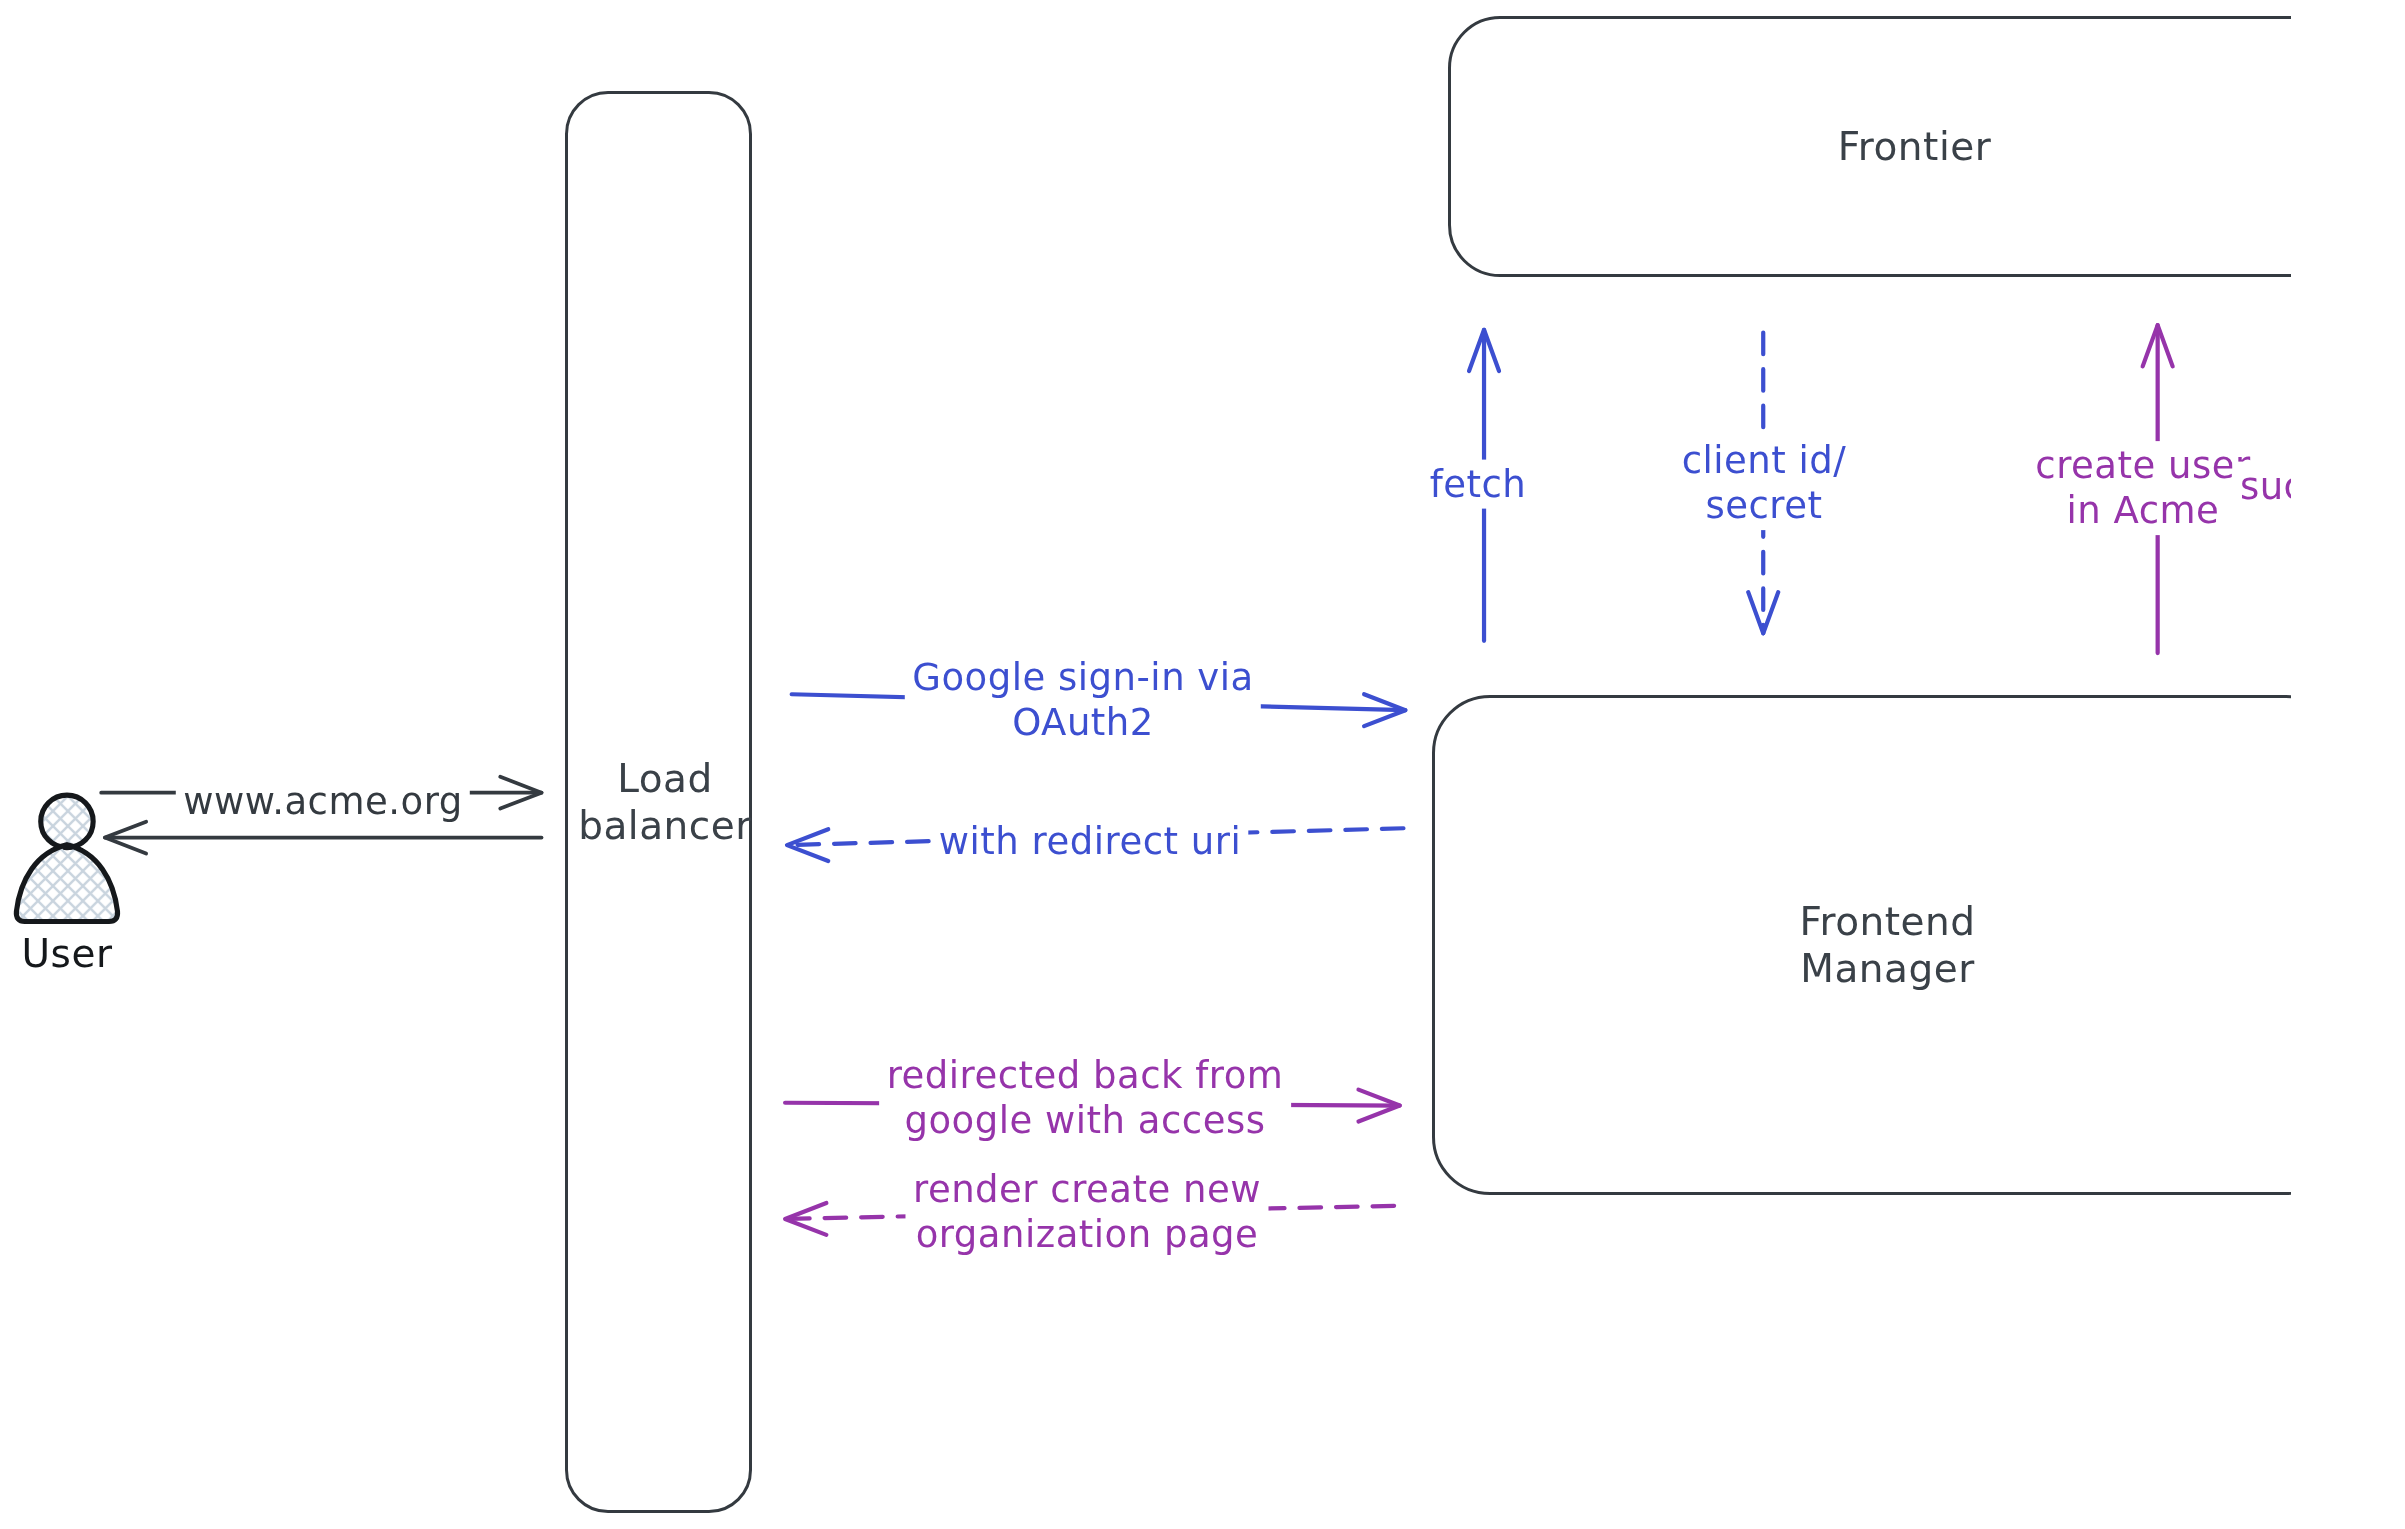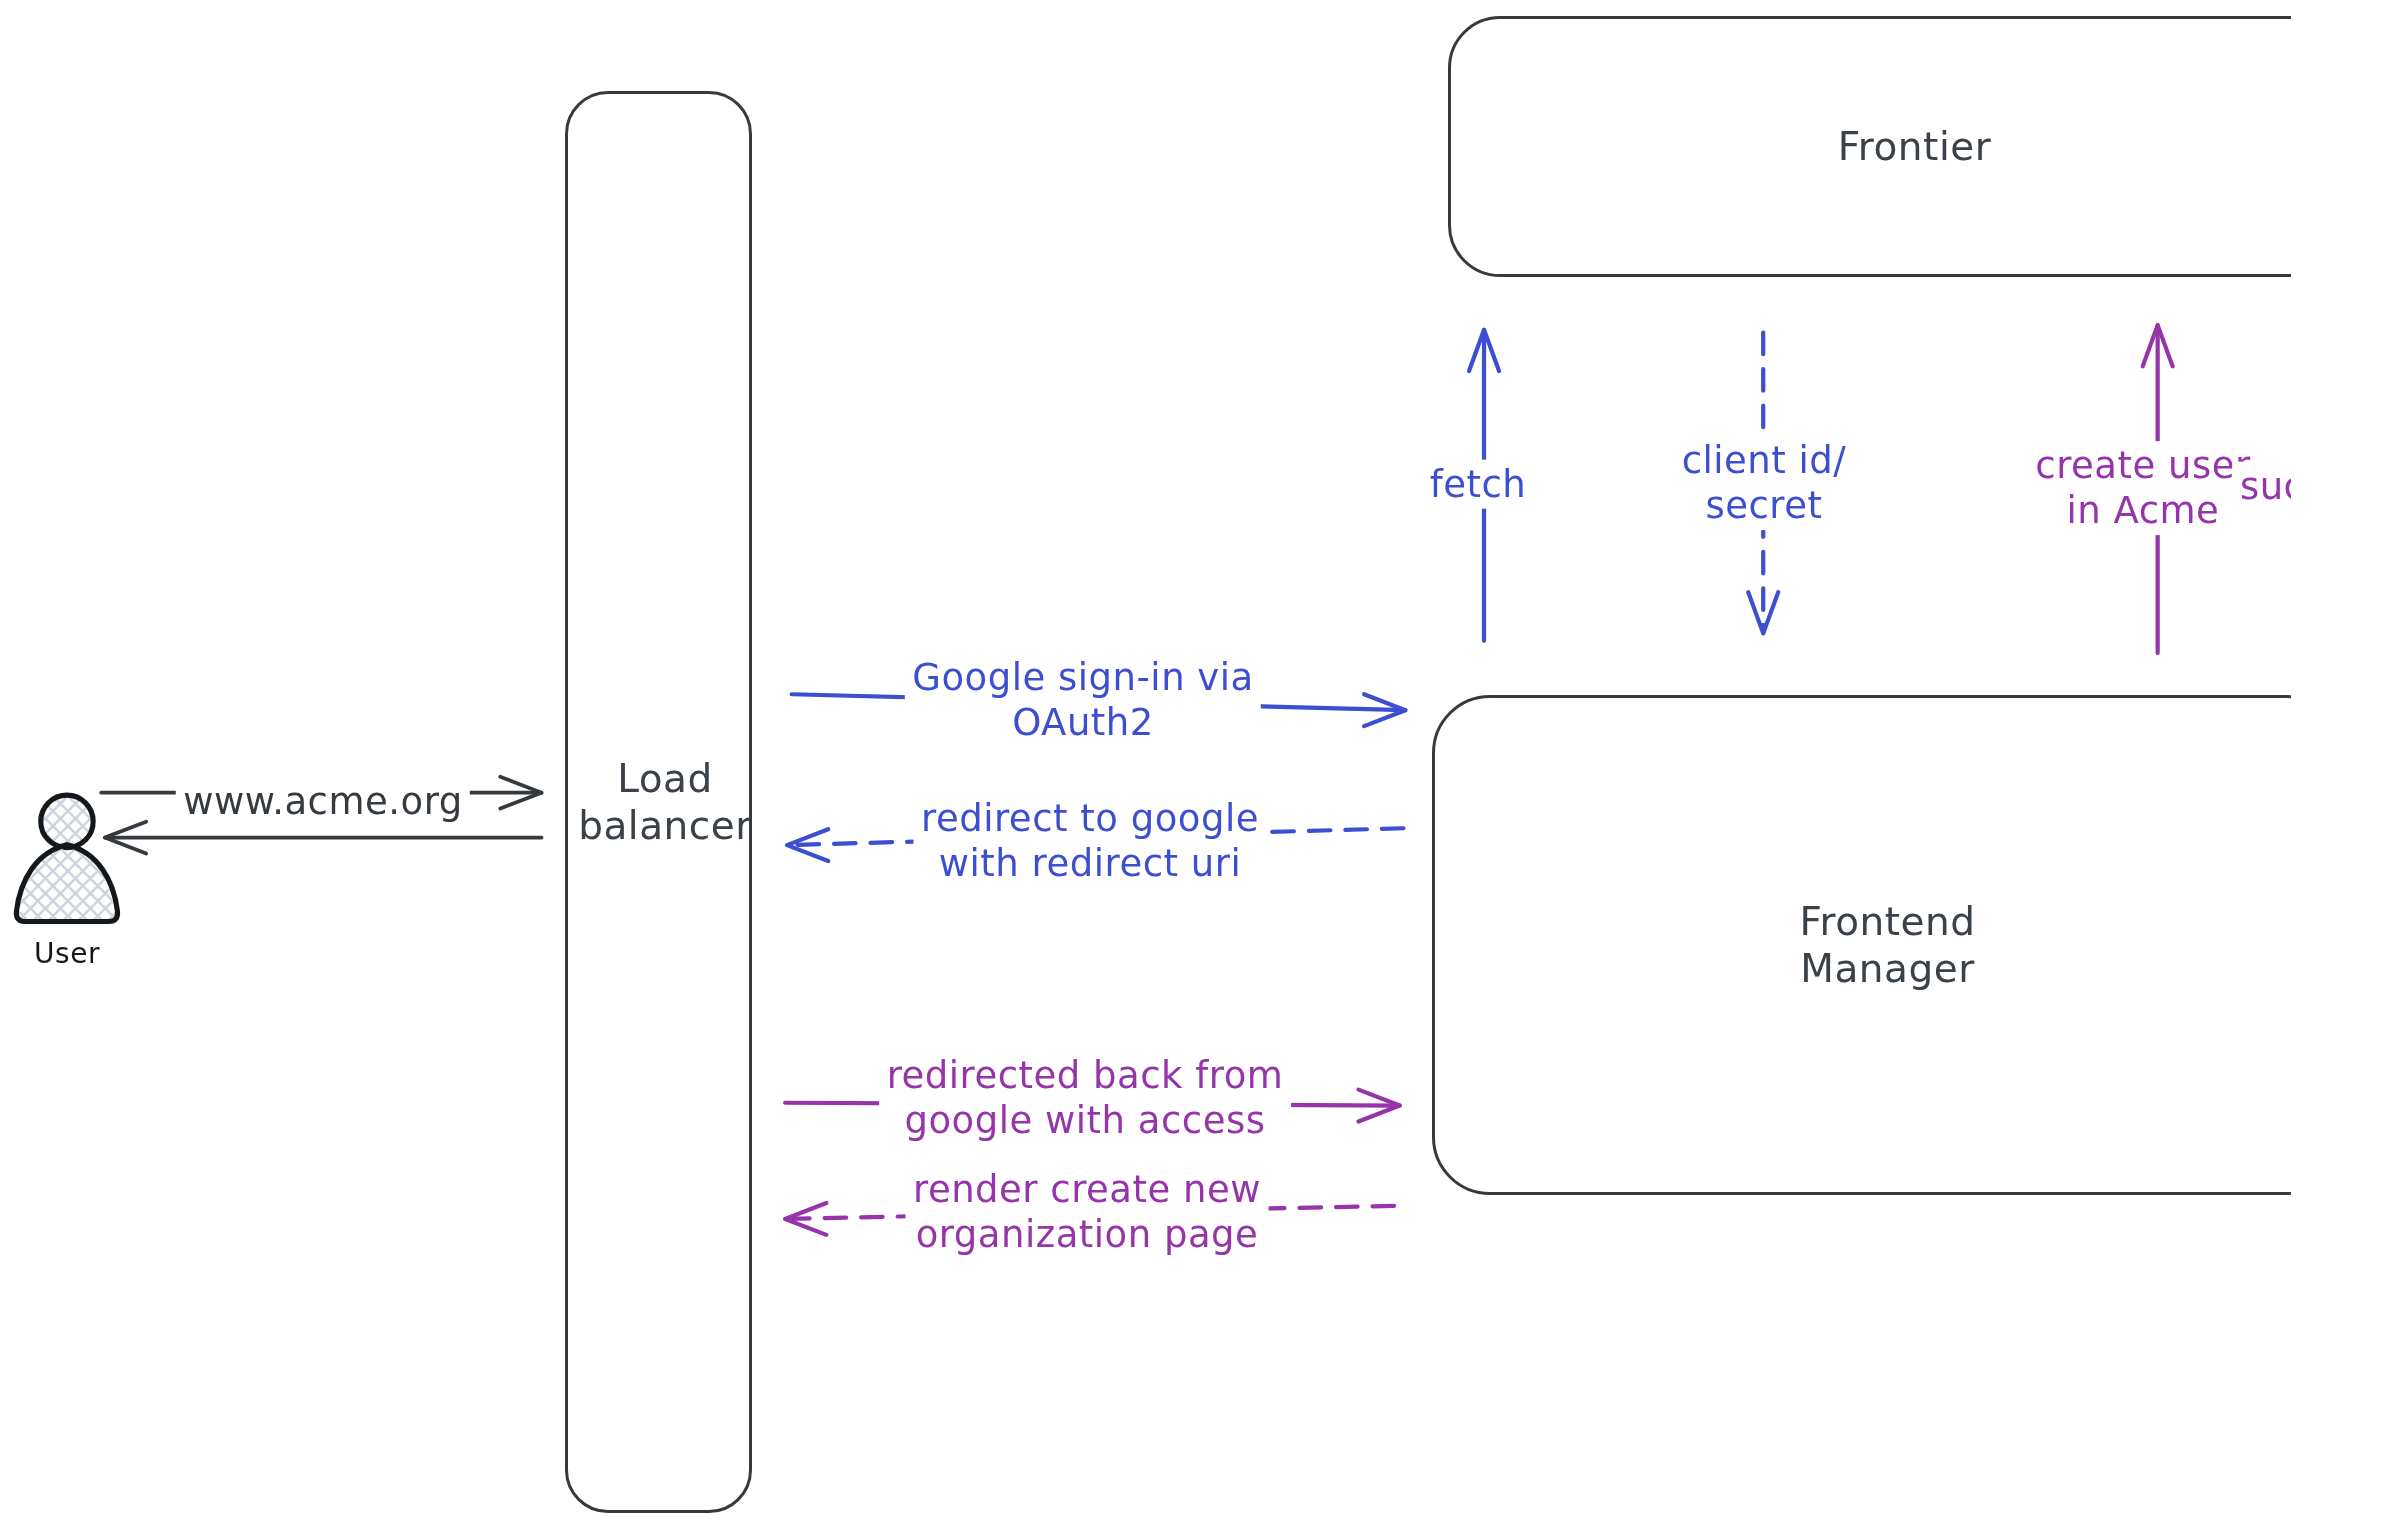--- a/index.html
+++ b/index.html
@@ -50,21 +50,21 @@
     white-space:nowrap;
   }
   .lbl.dark{color:#343a40;}
   .lbl.blue{color:#3c4fd0;}
   .lbl.purple{color:#9634aa;}
   
   #user-figure{position:absolute;left:7.5px;top:781px;}
   #user-label{
     position:absolute;left:67px;top:953px;
     transform:translate(-50%,-50%);
-    color:#15181b;font-size:28px;letter-spacing:0.5px;
+    color:#15181b;font-size:39px;letter-spacing:0.5px;
   }
 </style>
 </head>
 <body>
 
 <div id="canvas">
 
   <div class="node" id="frontier-box">
     <div class="node-label">Frontier</div>
   </div>
@@ -149,21 +149,20 @@
   </svg>
 
   <div class="lbl dark" style="left:323px;top:801px;">www.acme.org</div>
 
   <div class="lbl blue" style="left:1083px;top:700px;">
     <div>Google sign-in via</div>
     <div>OAuth2</div>
   </div>
 
   <div class="lbl blue" style="left:1090px;top:841px;">
-    <div>redirect to google</div>
     <div>with redirect uri</div>
   </div>
 
   <div class="lbl blue" style="left:1478px;top:484px;">
     <div>fetch</div>
   </div>
 
   <div class="lbl blue" style="left:1764px;top:483px;">
     <div>client id/</div>
     <div>secret</div>

